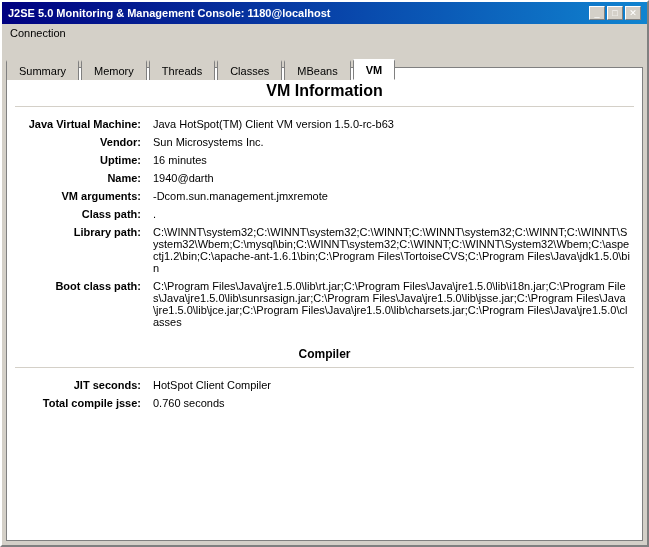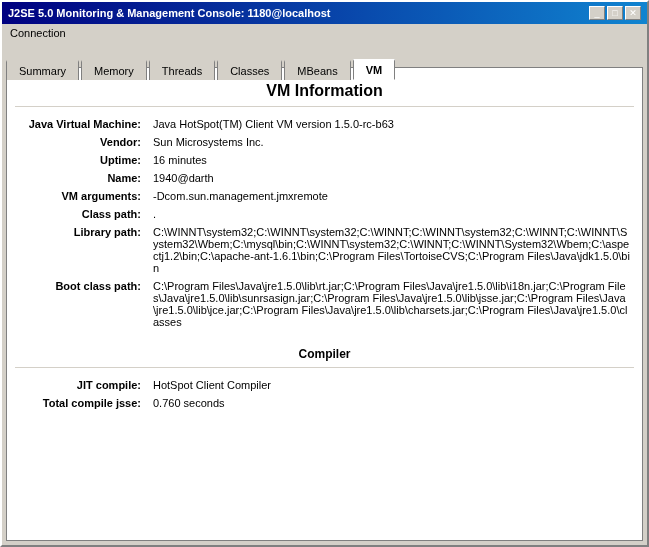--- a/index.html
+++ b/index.html
@@ -222,21 +222,21 @@
           <td style="word-break: break-all;">C:\Program Files\Java\jre1.5.0\lib\rt.jar;C:\Program Files\Java\jre1.5.0\lib\i18n.jar;C:\Program Files\Java\jre1.5.0\lib\sunrsasign.jar;C:\Program Files\Java\jre1.5.0\lib\jsse.jar;C:\Program Files\Java\jre1.5.0\lib\jce.jar;C:\Program Files\Java\jre1.5.0\lib\charsets.jar;C:\Program Files\Java\jre1.5.0\classes</td>
         </tr>
       </tbody>
         </table>
 
       <div class="compiler-section">
         <div class="compiler-title">Compiler</div>
         <table class="info-table">
           <tbody>
               <tr>
-            <td>JIT compile:</td>
+            <td>JIT seconds:</td>
             <td>HotSpot Client Compiler</td>
           </tr>
           <tr>
             <td>Total compile jsse:</td>
             <td>0.760 seconds</td>
           </tr>
         </tbody>
           </table>
       </div>
 

